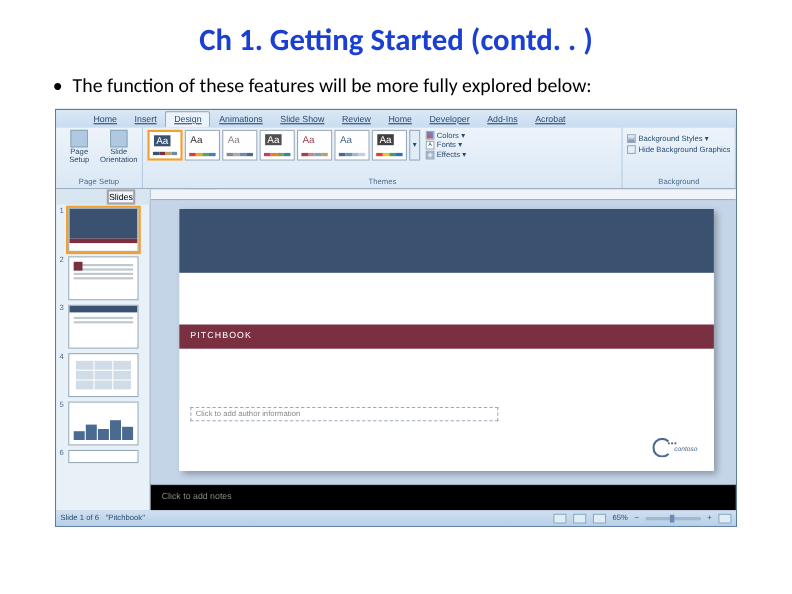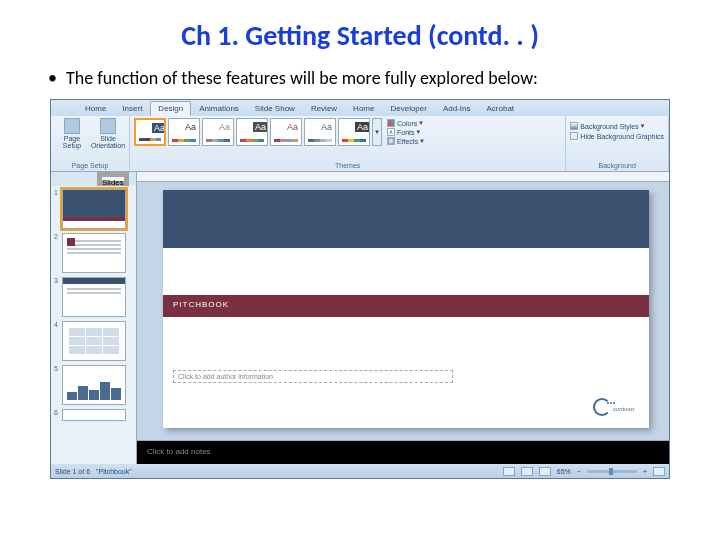--- a/index.html
+++ b/index.html
@@ -11,43 +11,43 @@
 
   .ppt-window { width: 620px; height: 380px; margin: 0 auto; border: 1px solid #5a7aa0; background: #c4d5e8; font-size: 8px; display: flex; flex-direction: column; font-family: "Segoe UI", Tahoma, sans-serif; }
   .titlebar { height: 14px; background: linear-gradient(#e8f0fa,#cfe0f2); display: flex; align-items: center; justify-content: center; position: relative; font-size: 8px; color: #3a5a80; }
   .titlebar .winbtns { position: absolute; right: 2px; top: 1px; display: flex; gap: 1px; }
   .winbtn { width: 14px; height: 10px; background: #d0e0f0; border: 1px solid #8aa; font-size: 7px; text-align: center; line-height: 8px; }
   .office-btn { position: absolute; left: 2px; top: 1px; width: 18px; height: 18px; border-radius: 50%; background: radial-gradient(circle at 30% 30%, #ffd080, #e08020 60%, #c06010); border: 1px solid #a05000; z-index: 5; }
   .qat { position: absolute; left: 24px; top: 2px; display: flex; gap: 2px; }
   .qat-ico { width: 9px; height: 9px; background: #6a8ab0; border-radius: 1px; }
 
   .ribbon-tabs { height: 16px; background: linear-gradient(#dbe8f5,#c8dcf0); display: flex; align-items: flex-end; padding-left: 26px; gap: 0; font-size: 8px; color: #2a4a70; }
-  .rtab { padding: 2px 7px; border: 1px solid transparent; white-space: nowrap; }
+  .rtab { padding: 2px 7px; border: 1px solid transparent; white-space: nowrap; text-decoration: underline; }
   .rtab.active { background: #edf3fa; border: 1px solid #9ab; border-bottom: 1px solid #edf3fa; border-radius: 2px 2px 0 0; }
 
   .ribbon-body { height: 56px; background: linear-gradient(#edf3fa,#dae8f5); border-bottom: 1px solid #9ab; display: flex; font-size: 7px; color: #2a4a70; }
   .rgroup { border-right: 1px solid #b8cde0; padding: 2px 4px; display: flex; flex-direction: column; justify-content: space-between; }
   .rgroup-title { text-align: center; font-size: 7px; color: #4a6a90; }
   .rbtn-stack { display: flex; flex-direction: column; align-items: center; justify-content: center; gap: 1px; width: 34px; text-align: center; }
   .rbtn-stack .ico { width: 16px; height: 16px; background: #b0c8e0; border: 1px solid #8ab; }
   .theme-row { display: flex; gap: 2px; }
   .theme-thumb { width: 32px; height: 28px; border: 1px solid #9ab; background: #fff; position: relative; overflow: hidden; }
-  .theme-thumb .aa { font-size: 9px; position: absolute; top: 3px; left: 16px; }
+  .theme-thumb .aa { font-size: 9px; position: absolute; top: 3px; left: 4px; }
   .theme-thumb .bar { position: absolute; bottom: 3px; left: 3px; right: 3px; height: 3px; display: flex; }
   .theme-thumb .bar span { flex: 1; }
   .theme-thumb.sel { border: 2px solid #f0a030; }
   .more-arrow { width: 10px; height: 28px; border: 1px solid #9ab; background: #e0ecf8; display: flex; align-items: center; justify-content: center; font-size: 7px; }
   .side-opts { display: flex; flex-direction: column; gap: 1px; justify-content: center; padding: 0 3px; }
   .side-opt { display: flex; align-items: center; gap: 2px; white-space: nowrap; }
   .side-opt .swatch { width: 8px; height: 8px; border: 1px solid #9ab; }
 
   .workspace { flex: 1; display: flex; background: #c4d5e8; overflow: hidden; }
   .leftpane { width: 86px; background: #e8f0f8; border-right: 1px solid #9ab; display: flex; flex-direction: column; }
   .lp-tabs { height: 14px; display: flex; font-size: 8px; background: #d8e6f2; }
-  .lp-tab { flex: 1; text-align: center; border: 5px solid #a3a3a3; line-height: 12px; margin-left: 46px; }
+  .lp-tab { flex: 1; text-align: center; border: 2px solid #a3a3a3; line-height: 12px; margin-left: 46px; }
   .lp-tab.active { background: #f0f6fc; }
   .thumbs { flex: 1; overflow: hidden; padding: 3px; }
   .thumb-row { display: flex; align-items: flex-start; gap: 2px; margin-bottom: 4px; }
   .thumb-num { width: 6px; font-size: 7px; color: #4a6a90; }
   .thumb { width: 64px; height: 40px; border: 1px solid #9ab; background: #fff; position: relative; overflow: hidden; }
   .thumb.sel { outline: 2px solid #f0a030; }
   .thumb .t-dark { position: absolute; inset: 0 0 30% 0; background: #3a5270; }
   .thumb .t-mar { position: absolute; left: 0; right: 0; top: 70%; height: 12%; background: #7a3040; }
   .thumb .t-lines { position: absolute; left: 4px; right: 4px; top: 6px; }
   .thumb .t-lines div { height: 2px; background: #c0c8d0; margin-bottom: 2px; }

